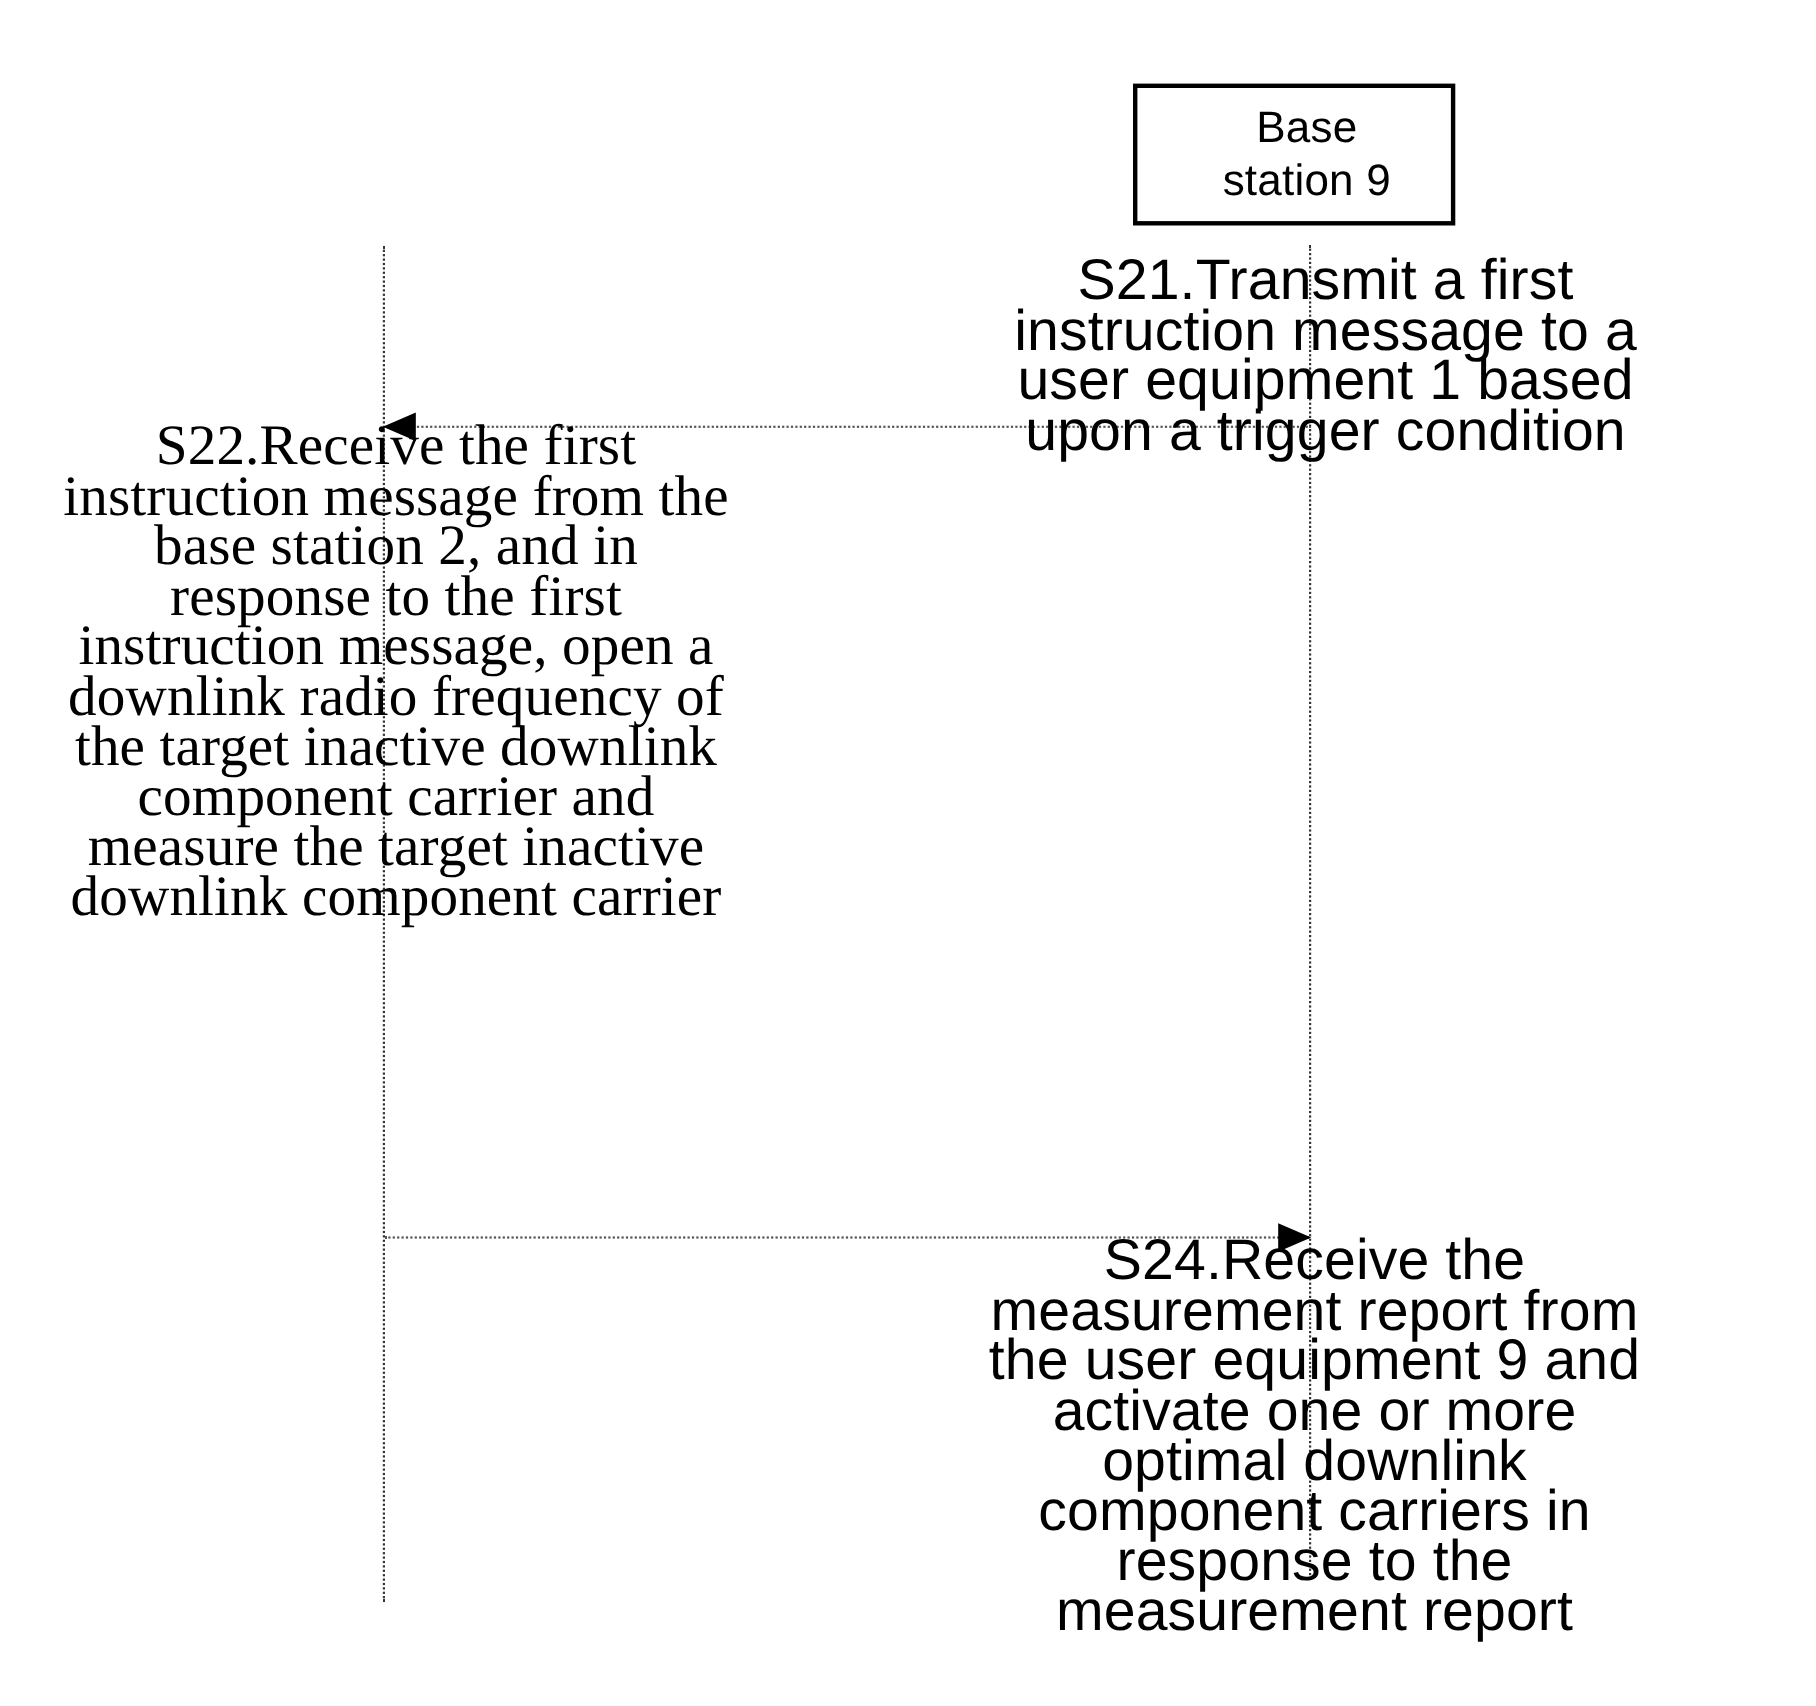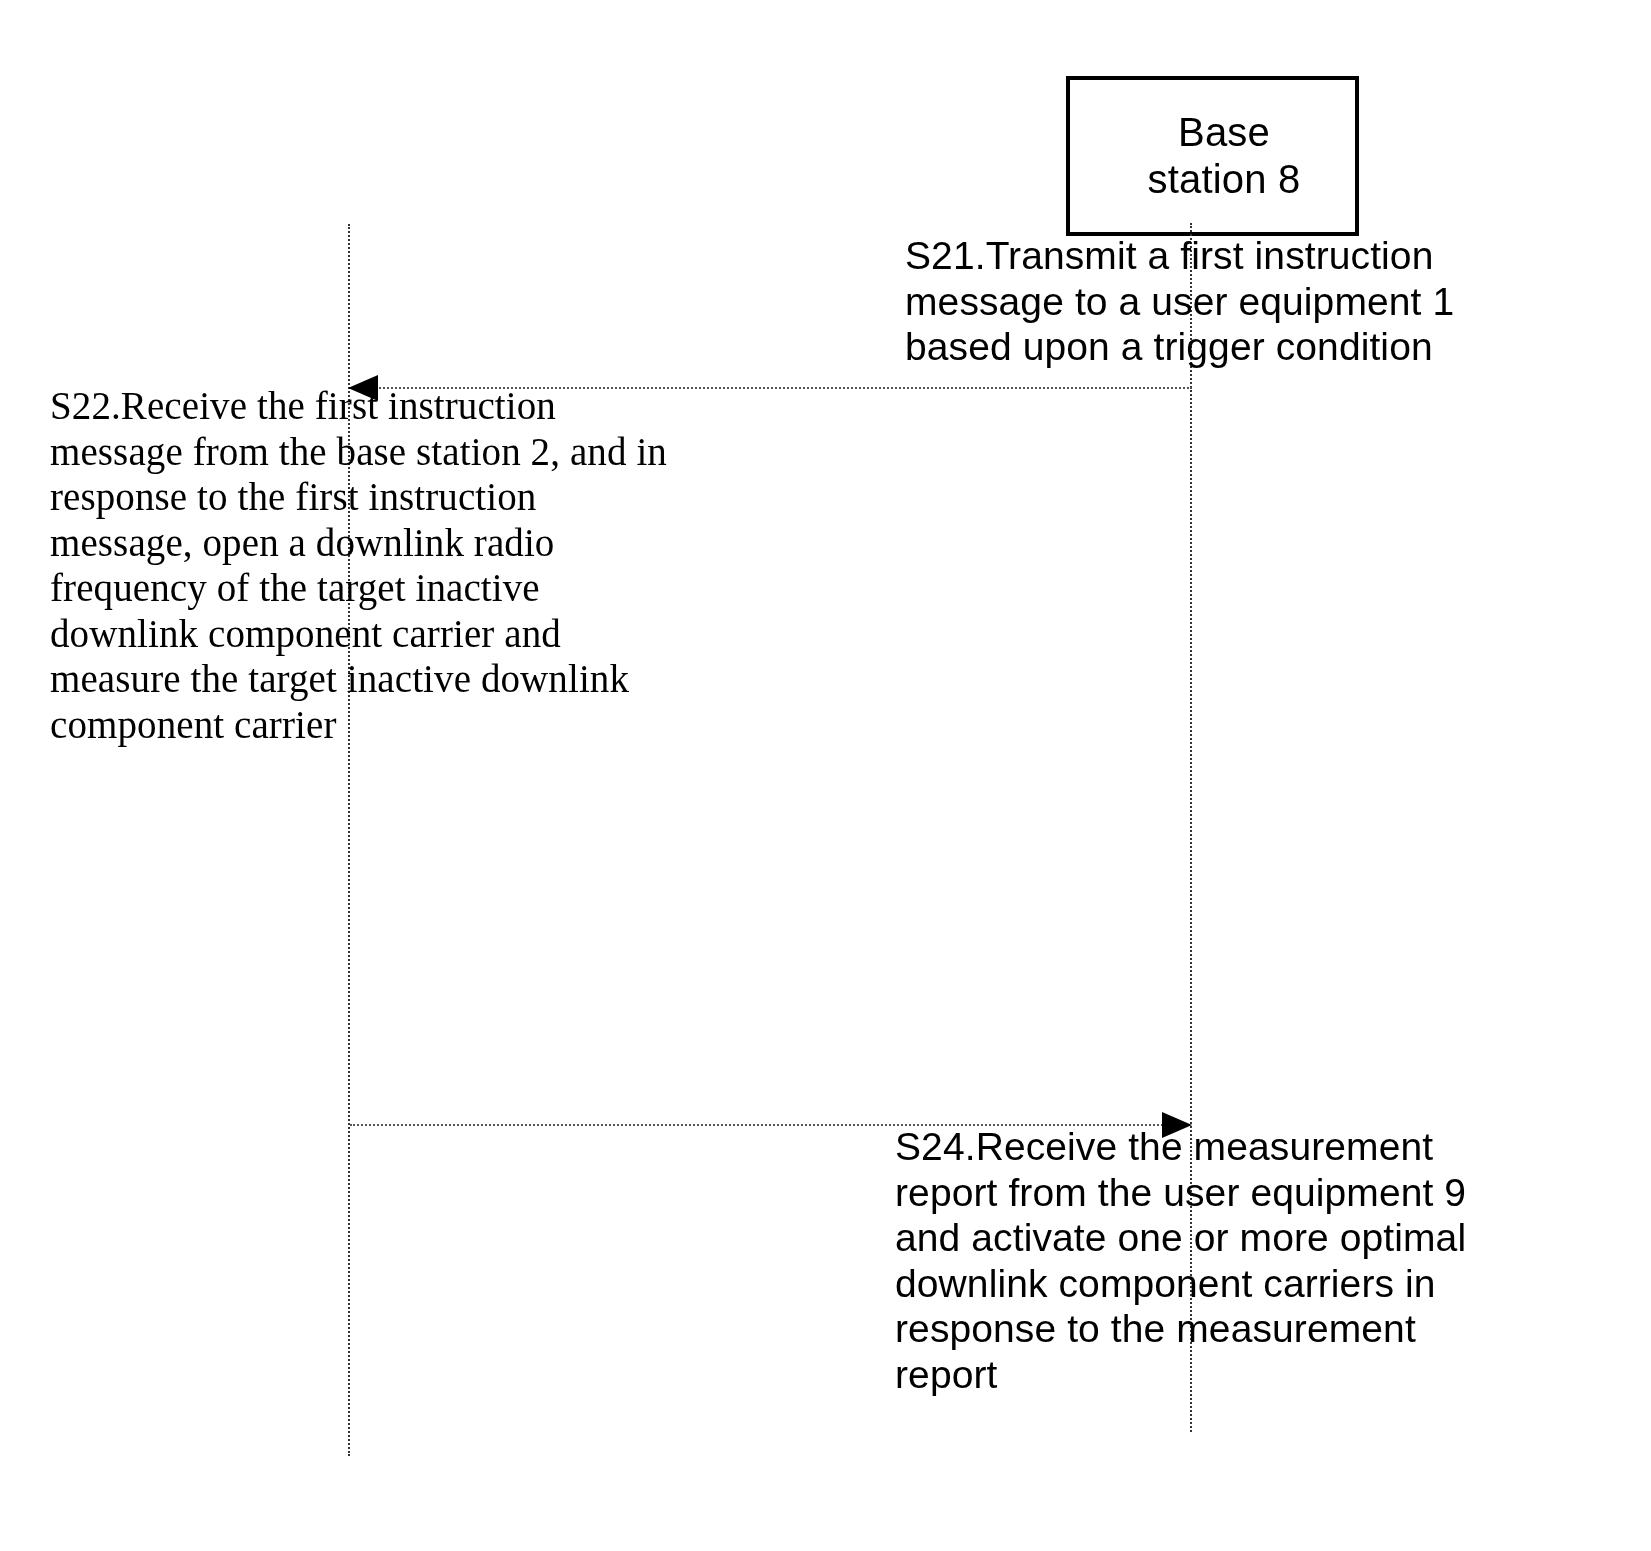--- a/index.html
+++ b/index.html
@@ -31,21 +31,21 @@
     justify-content: center;
     text-align: center;
     font-size: 40px;
     line-height: 1.18;
     letter-spacing: 0.2px;
     color: #000000;
   }
   .participant-box .pline { display: block; white-space: nowrap; }
 
   #ue-box   { left: 231px; top: 74px;  width: 258px; height: 150px; }
-  #bs-box   { left: 1066px; top: 76px; width: 293px; height: 160px; padding-left: 23px; }
+  #bs-box   { left: 1030px; top: 76px; width: 293px; height: 129px; padding-left: 23px; }
 
   
   .lifeline {
     position: absolute;
     width: 0;
     border-left: 2px dotted #333333;
   }
   #ue-lifeline { left: 348px;  top: 224px; height: 1232px; }
   #bs-lifeline { left: 1190px; top: 223px; height: 1209px; }
 
@@ -73,41 +73,42 @@
 
   #msg-s22-line { left: 352px;  top: 387px;  width: 840px; }
   #msg-s22-head { left: 348px;  top: 375px; }
 
   #msg-s24-line { left: 350px;  top: 1124px; width: 840px; }
   #msg-s24-head { left: 1162px; top: 1112px; }
 
   
   .step-text {
     position: absolute;
-    font-size: 39px;
+    text-align: center;
+    font-size: 52px;
     line-height: 45.5px;
     color: #000000;
     white-space: pre-line;
     letter-spacing: 0.1px;
   }
 
   #step-s21 { left: 905px; top: 233px;  width: 600px; }
   #step-s22 { left: 50px;  top: 383px;  width: 620px; font-family: Liberation Serif, serif; }
   #step-s23 { left: 62px;  top: 797px;  width: 620px; }
   #step-s24 { left: 895px; top: 1124px; width: 600px; }
 </style>
 </head>
 <body>
 
 <div id="page">
 
 
   <div class="participant-box" id="bs-box">
     <span class="pline">Base</span>
-    <span class="pline">station 8</span>
+    <span class="pline">station 9</span>
   </div>
 
   <div class="lifeline" id="ue-lifeline"></div>
   <div class="lifeline" id="bs-lifeline"></div>
 
   <div class="msg-line" id="msg-s22-line"></div>
   <div class="arrowhead left" id="msg-s22-head"></div>
 
   <div class="msg-line" id="msg-s24-line"></div>
   <div class="arrowhead right" id="msg-s24-head"></div>

